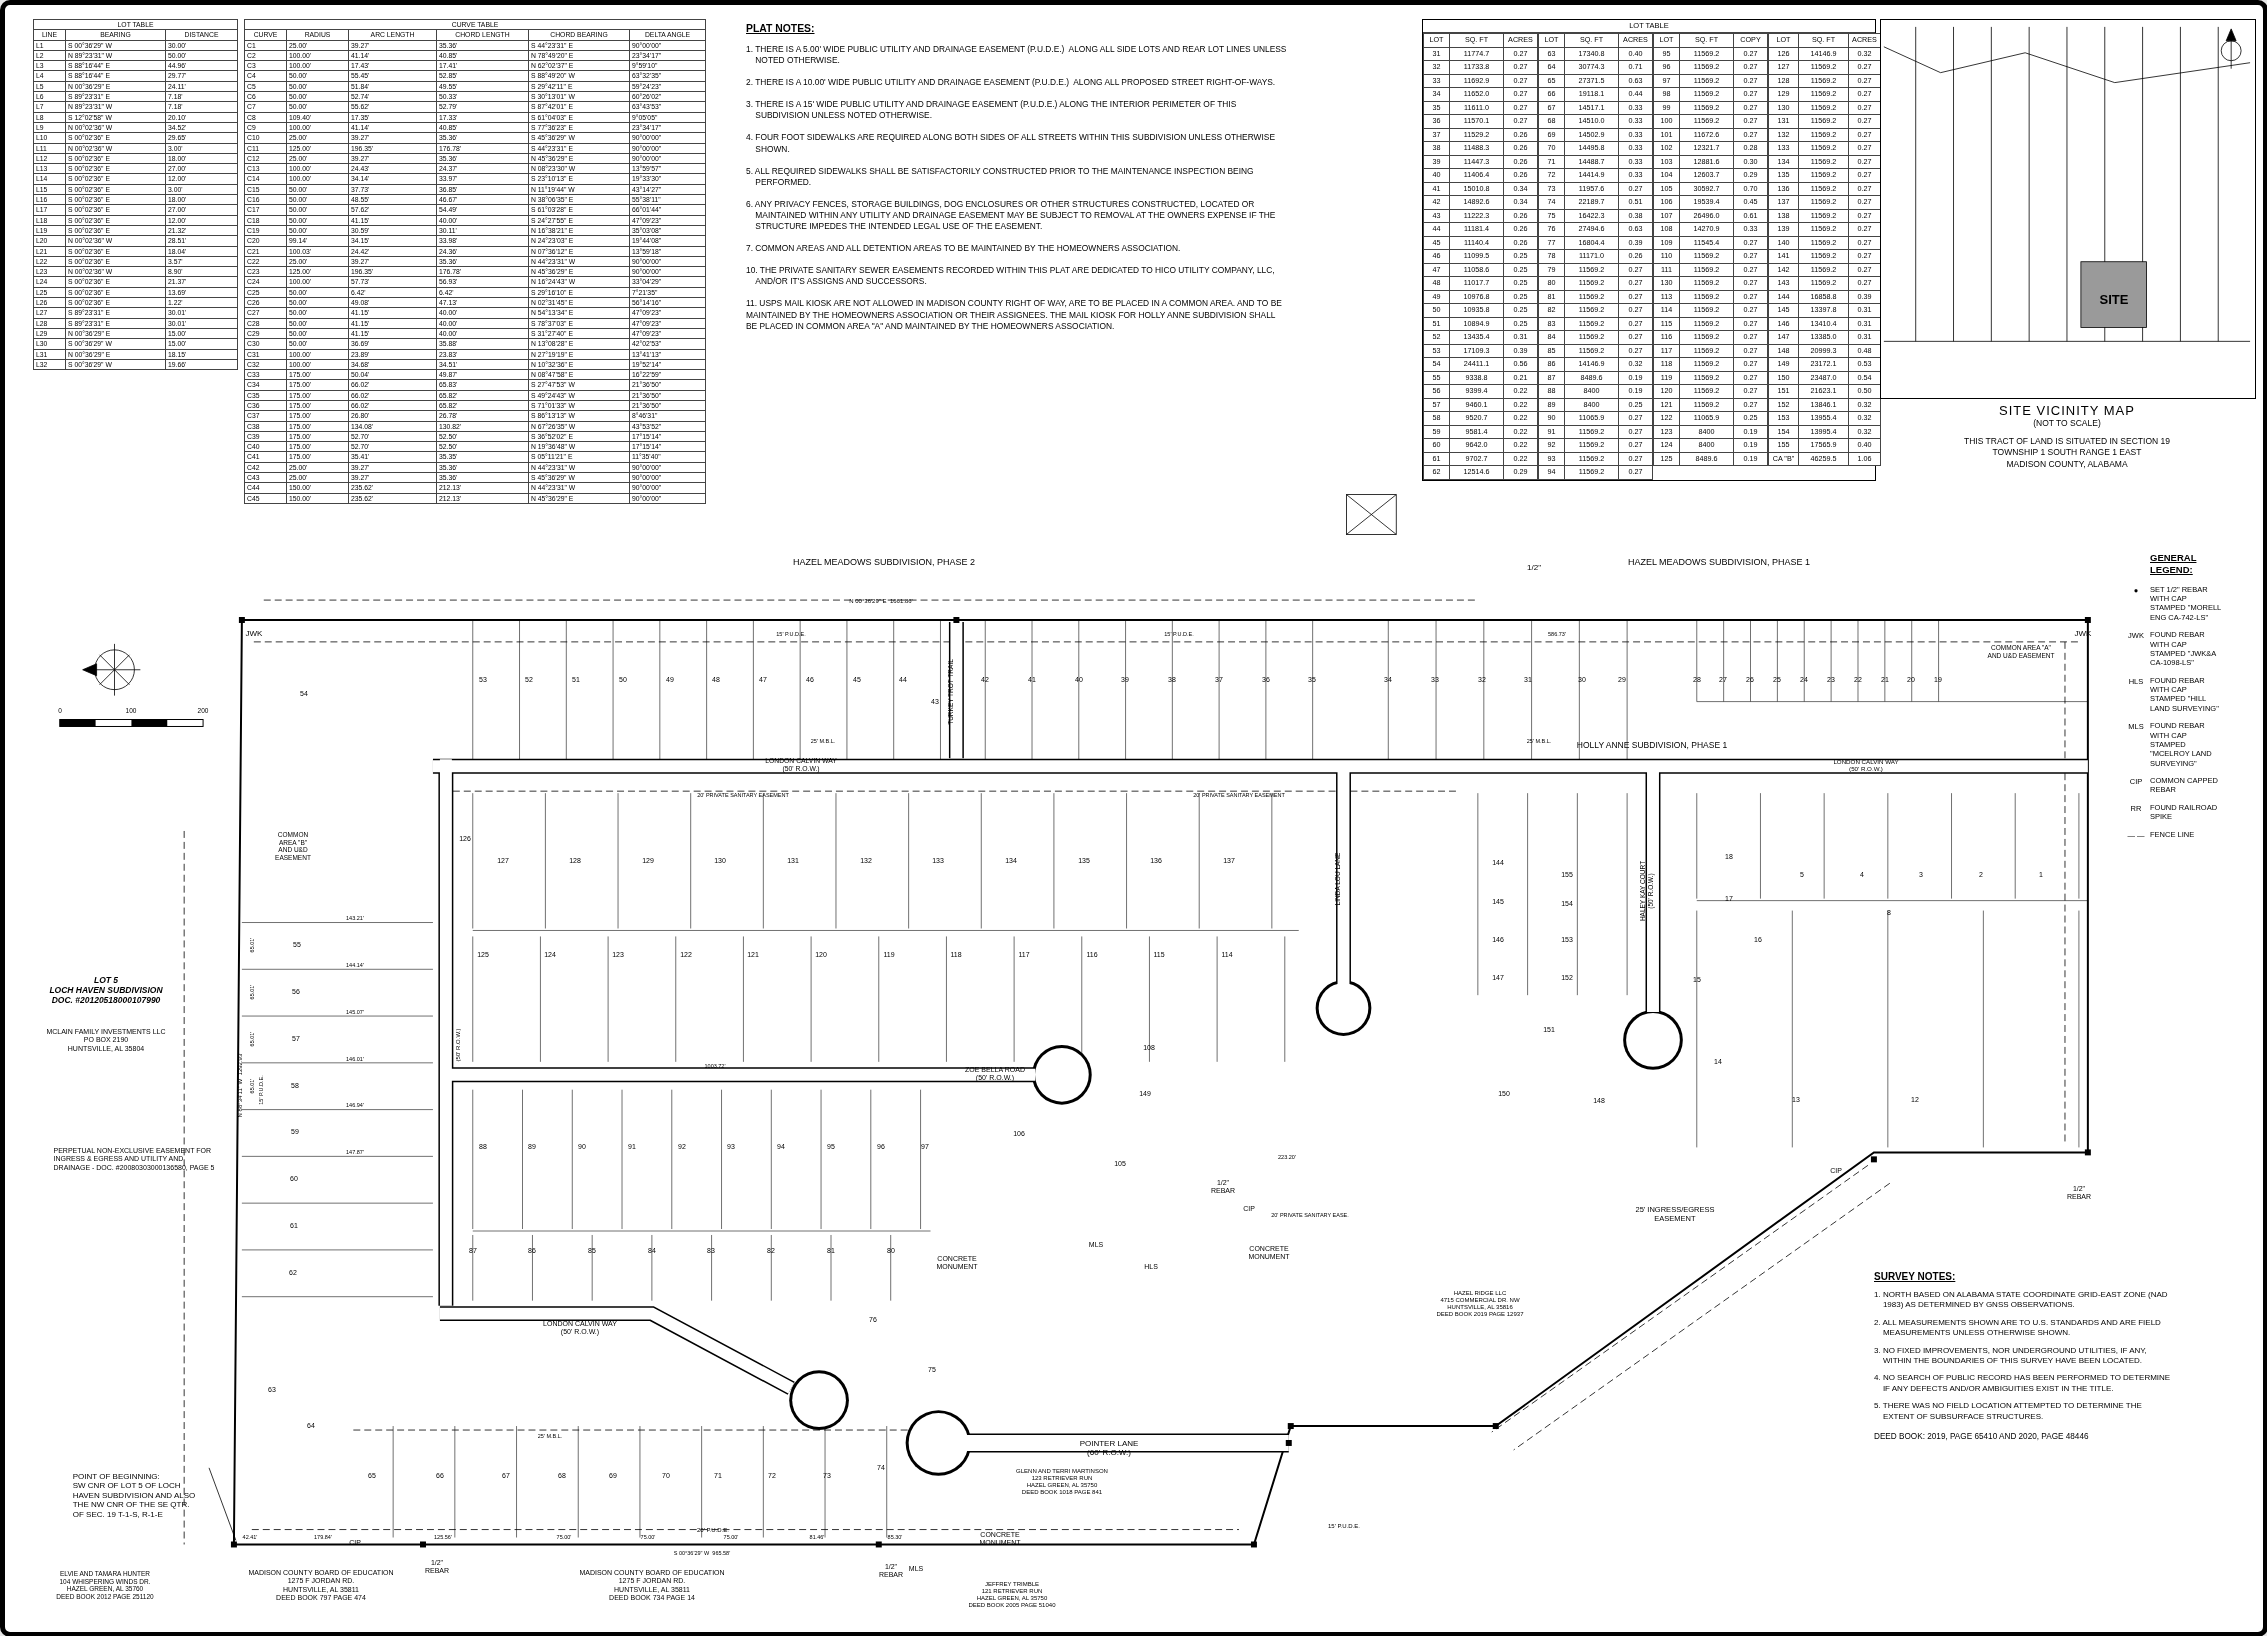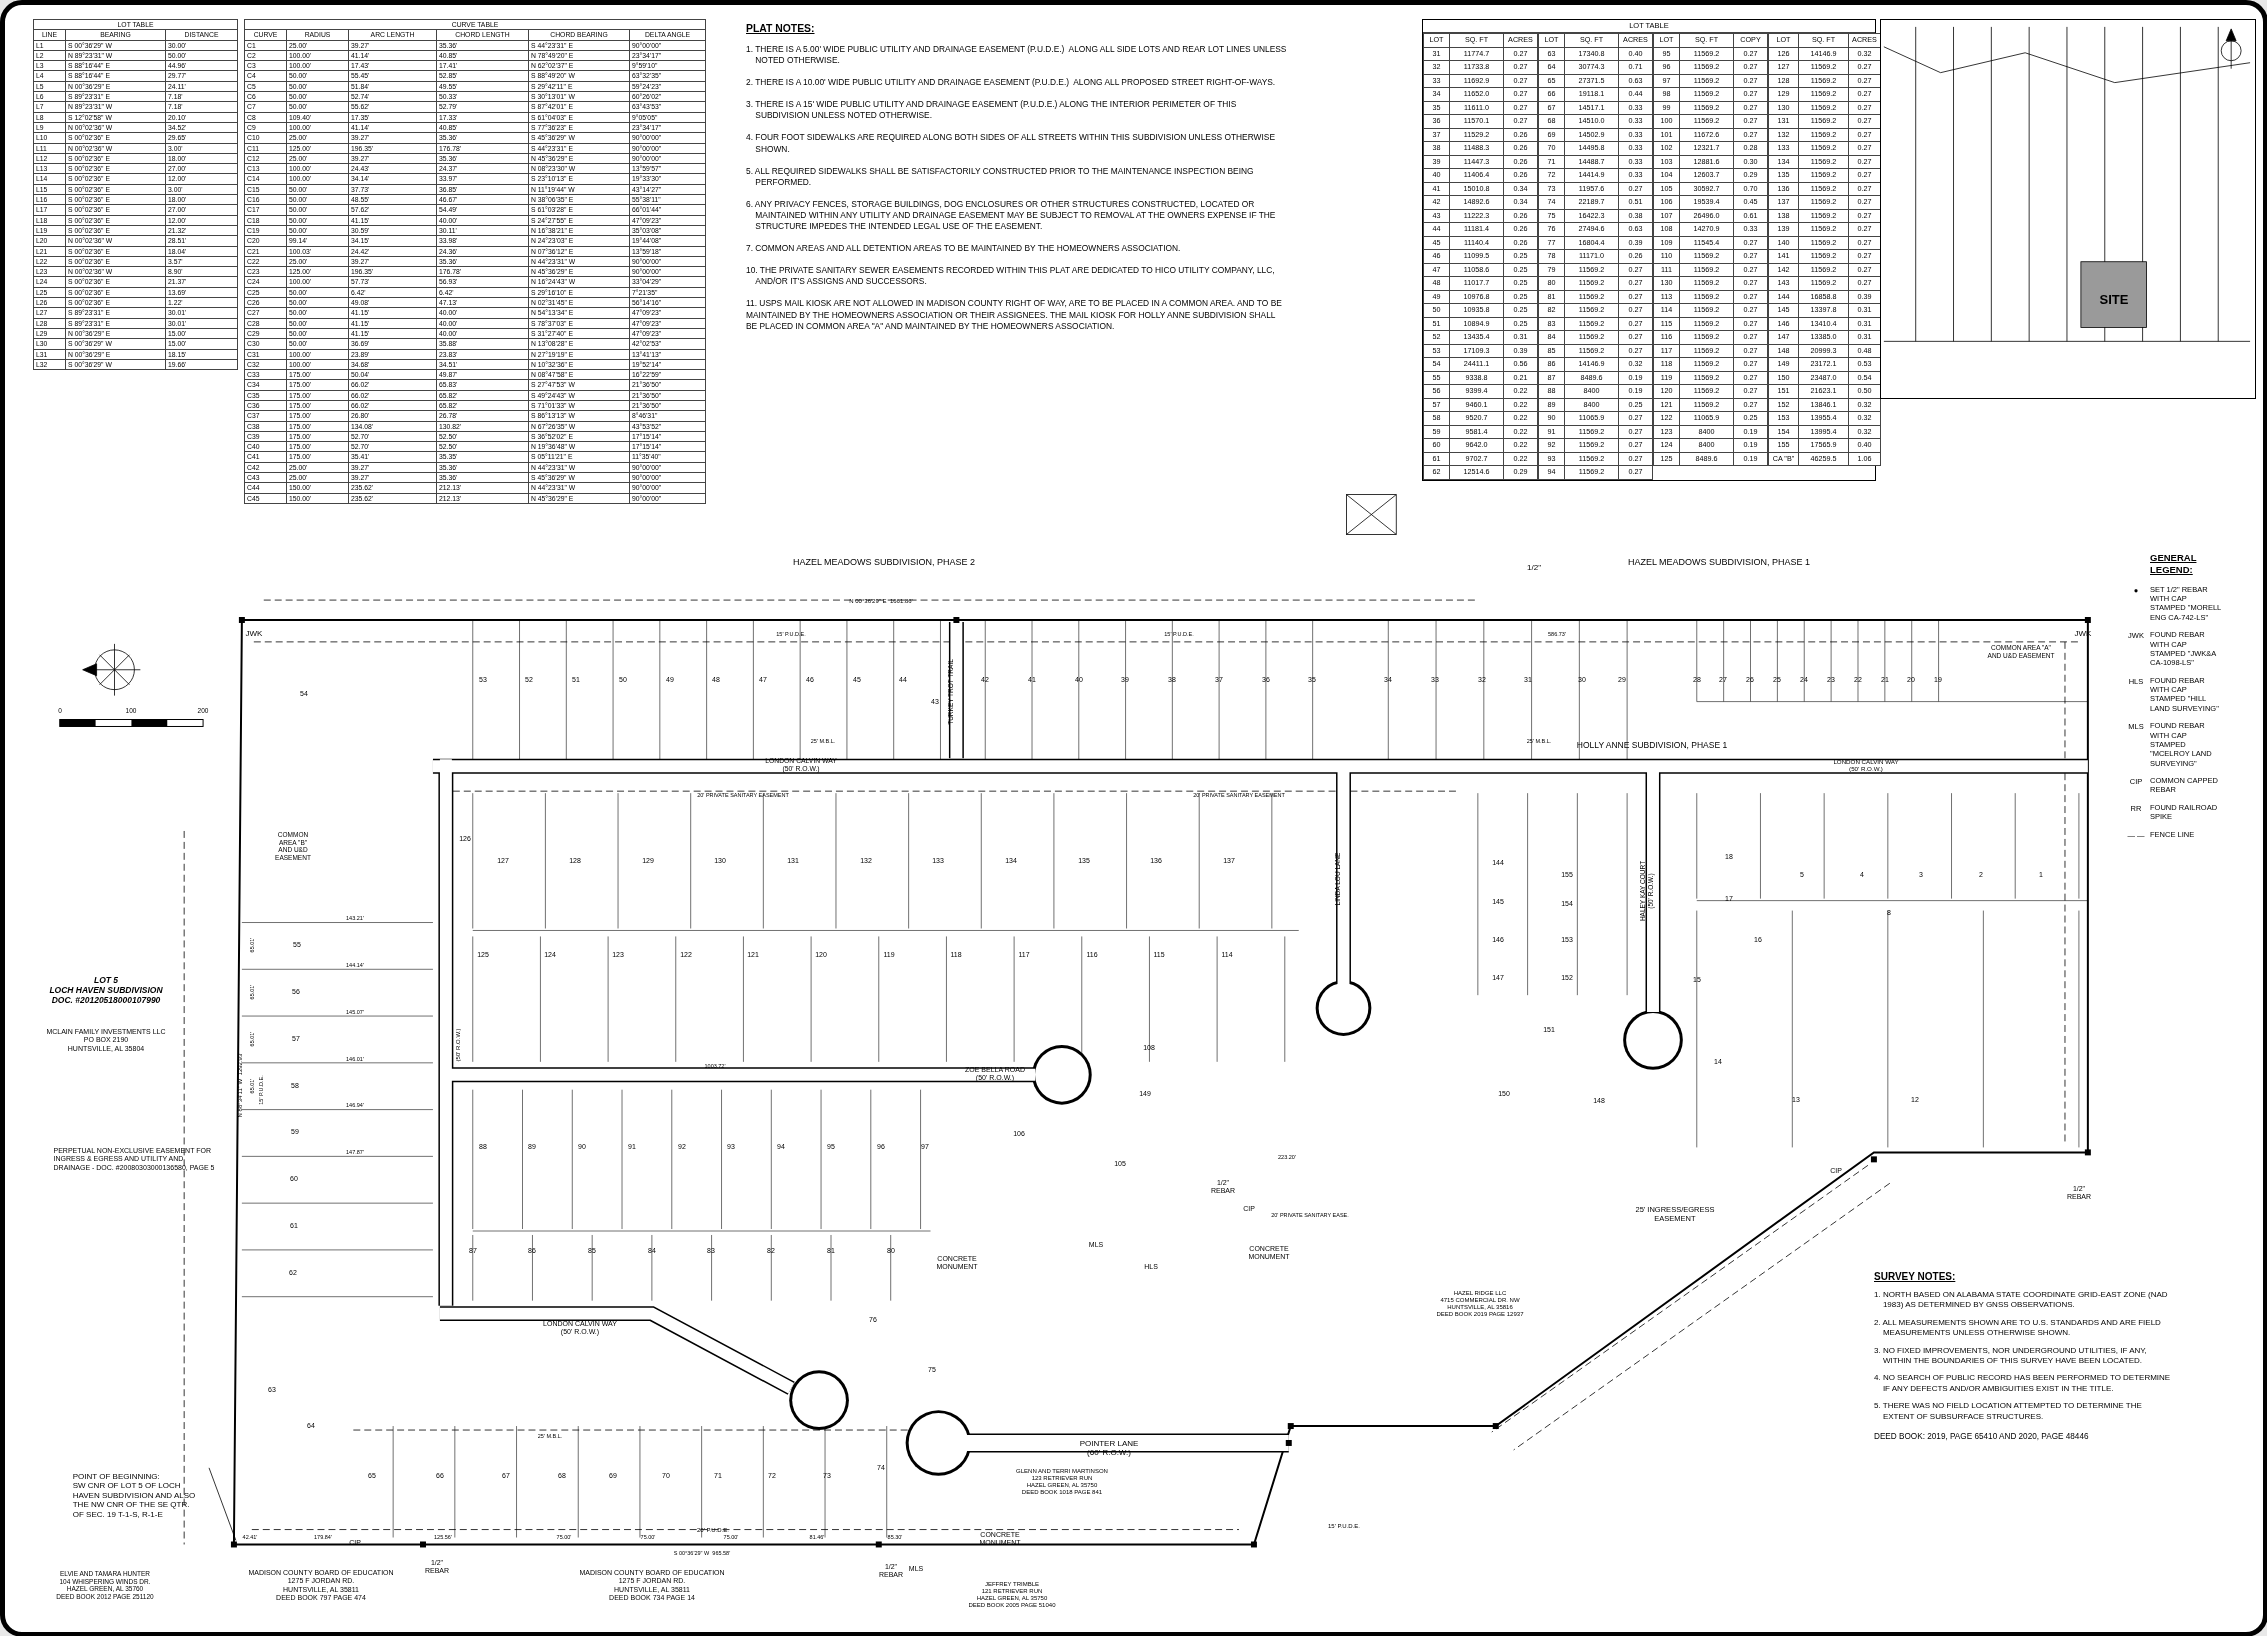--- a/index.html
+++ b/index.html
@@ -1,16 +1,16 @@
 <!DOCTYPE html>
 <html><head>
 <meta charset="utf-8">
 <style>
   html,body{margin:0;padding:0;background:#e8e8e8;}
-  .sheet{position:relative;width:2268px;height:1637px;background:#fff;border:5px solid #000;border-radius:22px;box-sizing:border-box;overflow:hidden;
+  .sheet{position:relative;width:2268px;height:1637px;background:#fff;border:5px solid #000;border-radius:10px;box-sizing:border-box;overflow:hidden;
          font-family:"Liberation Sans",sans-serif;color:#000;}
   .box{position:absolute;background:#fff;}
   .tbl{border-collapse:collapse;table-layout:fixed;background:#fff;}
   .tbl th,.tbl td{border:1px solid #444;font-weight:normal;overflow:hidden;white-space:nowrap;}
   .tbl-sm th,.tbl-sm td{font-size:6.8px;line-height:9.3px;height:9.3px;padding:0 2px;text-align:left;}
   .tbl-sm thead th{text-align:center;}
   .lotbox{border:1px solid #000;}
   .lt-title{font-size:7.5px;line-height:12px;height:12px;text-align:center;border-bottom:1px solid #444;}
   .lt-groups{display:flex;align-items:flex-start;}
   .lot-g th,.lot-g td{font-size:7.2px;line-height:12.5px;height:12.5px;padding:0 2px;text-align:center;}
@@ -1335,20 +1335,27 @@
               <td>CA "B"</td>
               <td>46259.5</td>
               <td>1.06</td>
             </tr>
           </tbody>
       </table>
     </div>
   </div>
 
   <div class="box vic" style="left:1875px;top:14px;width:374px;height:378px;"></div>
+  <div class="vic-cap">
+    <div class="vic-title">SITE VICINITY MAP</div>
+    <div class="vic-sub">(NOT TO SCALE)</div>
+    <div class="vic-text">THIS TRACT OF LAND IS SITUATED IN SECTION 19
+TOWNSHIP 1 SOUTH RANGE 1 EAST
+MADISON COUNTY, ALABAMA</div>
+  </div>
 
   <svg class="mapsvg" width="2268" height="1637" viewBox="0 0 2279 1645">
     <g id="ticks">
         <line x1="470" y1="618" x2="470" y2="758" class="tick"></line>
         <line x1="517" y1="618" x2="517" y2="758" class="tick"></line>
         <line x1="564" y1="618" x2="564" y2="758" class="tick"></line>
         <line x1="611" y1="618" x2="611" y2="758" class="tick"></line>
         <line x1="658" y1="618" x2="658" y2="758" class="tick"></line>
         <line x1="705" y1="618" x2="705" y2="758" class="tick"></line>
         <line x1="752" y1="618" x2="752" y2="758" class="tick"></line>

